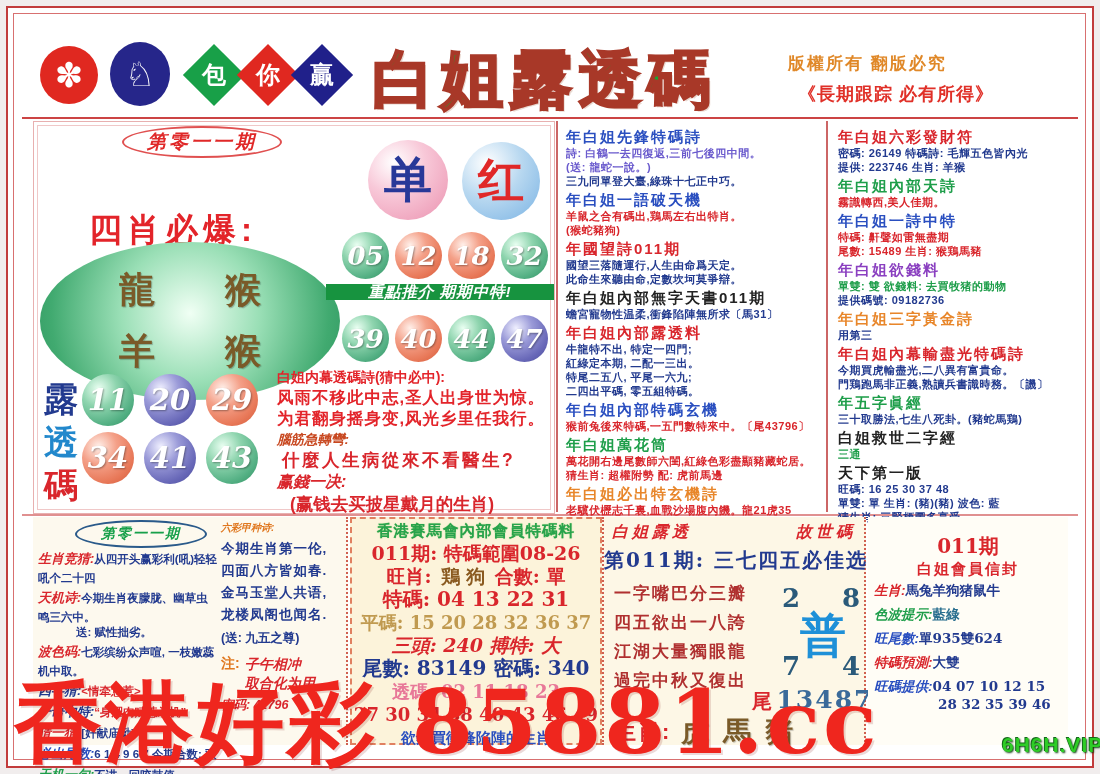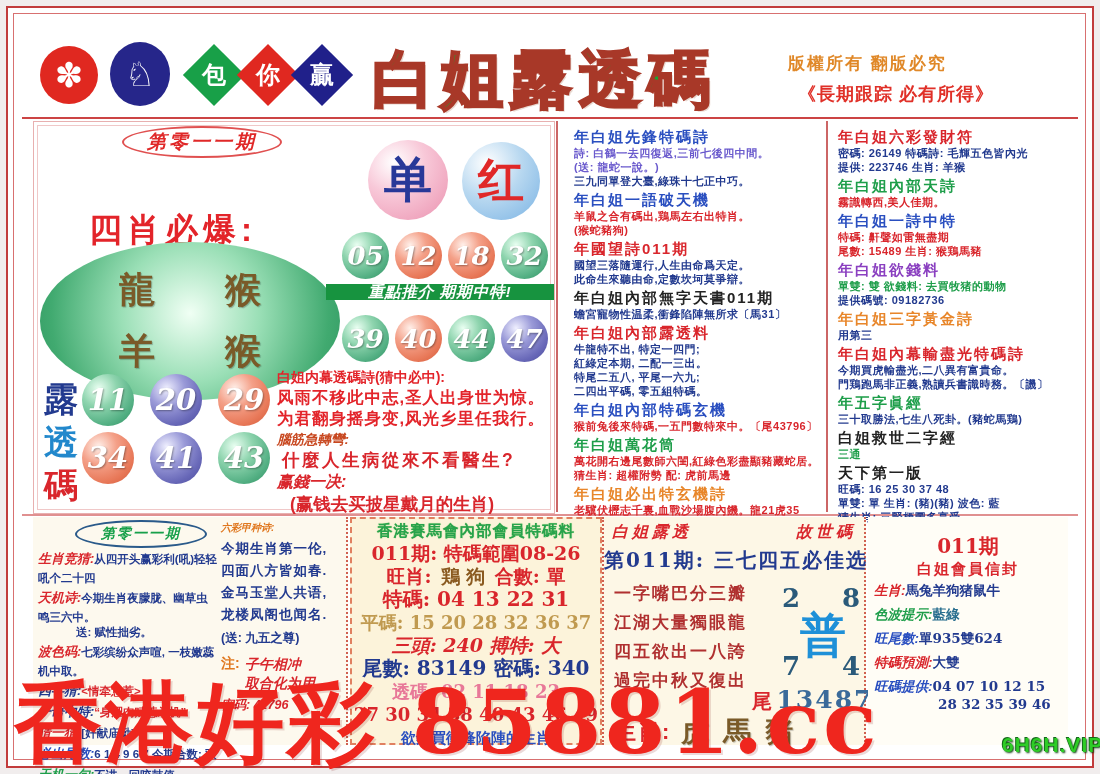--- a/index.html
+++ b/index.html
@@ -30,21 +30,21 @@
   .c-pink{color:#e87898;} .c-purple{color:#8a3fc0;} .c-teal{color:#2a6f8f;}
   
   .ball{display:inline-flex;align-items:center;justify-content:center;border-radius:50%;color:#fff;
      font-weight:bold;font-style:italic;font-family:"DejaVu Serif",serif;flex:none;
      text-shadow:1px 1px 2px rgba(0,0,0,.35);}
   .ball.blue{background:radial-gradient(circle at 32% 28%,#f0f0ff 0%,#9a9ad8 35%,#6868b8 70%,#4a4a9a 100%);}
   .ball.red{background:radial-gradient(circle at 32% 28%,#fff0ea 0%,#f4a088 35%,#e87858 70%,#d05838 100%);}
   .ball.green{background:radial-gradient(circle at 32% 28%,#eafff2 0%,#8ed4ae 35%,#54b084 70%,#2f8f60 100%);}
   .balls-sm .ball{width:43px;height:43px;font-size:23px;}
   .balls-md{display:flex;gap:6px;} .balls-md .ball{width:47px;height:47px;font-size:26px;}
-  .balls-lg{display:flex;gap:16px;} .balls-lg .ball{width:52px;height:52px;font-size:29px;}
+  .balls-lg{display:flex;gap:10px;} .balls-lg .ball{width:52px;height:52px;font-size:29px;}
   
   #left-panel{left:33px;top:121px;width:520px;height:391px;background:#fff;border:1px solid #e8b0b0;
      box-shadow:inset 0 0 0 3px #fff,inset 0 0 0 4px #f0c8c8;}
   #issue-oval{left:88px;top:4px;width:156px;height:28px;border:2px solid #e05050;border-radius:50%;
      color:#e02828;font-weight:bold;font-style:italic;font-size:19px;display:flex;align-items:center;justify-content:center;letter-spacing:3px;}
   #texuan-band{left:6px;top:34px;width:322px;height:54px;background:linear-gradient(180deg,#ffe27a,#f5c238);
      border:2px dashed #e89090;display:flex;align-items:center;gap:4px;padding:0 4px;box-sizing:border-box;}
   #texuan-label{font-weight:bold;font-style:italic;font-size:24px;color:#e3242a;margin-right:2px;white-space:nowrap;}
   #dan-ball{left:334px;top:18px;width:80px;height:80px;border-radius:50%;
      background:radial-gradient(circle at 32% 28%,#ffffff 0%,#f8c8d8 40%,#f0a8c0 75%,#e890b0 100%);
@@ -64,21 +64,21 @@
   #neimu-poem{left:243px;top:265px;font-weight:bold;font-size:16.5px;color:#e3242a;line-height:21px;letter-spacing:1px;}
   #brain-label{left:243px;top:309px;font-weight:bold;font-style:italic;font-size:13.5px;color:#c84820;}
   #brain-q{left:248px;top:326px;font-weight:bold;font-size:17.5px;color:#d9262c;letter-spacing:2.5px;}
   #win-label{left:243px;top:350px;font-weight:bold;font-style:italic;font-size:16px;color:#d9262c;}
   #win-ans{left:256px;top:370px;font-weight:bold;font-size:17.5px;color:#d9262c;}
   .lt-char{left:10px;font-size:34px;font-weight:bold;font-family:"DejaVu Serif",serif;}
   #lt-c1{top:255px;color:#223a8f;} #lt-c2{top:298px;color:#2288cc;} #lt-c3{top:341px;color:#d9262c;}
   #lt1{left:48px;top:252px;} #lt2{left:48px;top:310px;}
   
   #middle-panel{left:556px;top:121px;width:272px;height:391px;background:#fff;
-     border-left:2px solid #cc6666;border-right:2px solid #cc6666;padding:4px 16px;box-sizing:border-box;}
+     border-left:2px solid #cc6666;border-right:2px solid #cc6666;padding:4px 8px;box-sizing:border-box;}
   #right-panel{left:830px;top:121px;width:238px;height:391px;background:#fff;padding:4px 8px;box-sizing:border-box;}
   .sec-h{font-weight:bold;font-size:15px;letter-spacing:2px;line-height:19px;margin-top:2px;white-space:nowrap;}
   .sec-l{font-size:11px;font-weight:bold;line-height:14px;letter-spacing:.5px;white-space:nowrap;}
   
   #pa{left:33px;top:517px;width:315px;height:228px;background:#fdf9ee;border-right:2px dotted #d06050;box-sizing:border-box;}
   #pa-issue{left:42px;top:3px;width:128px;height:24px;border:2px solid #2a5a8a;border-radius:50%;color:#18a04a;
      font-weight:bold;font-style:italic;font-size:14px;display:flex;align-items:center;justify-content:center;letter-spacing:2px;}
   #pa-rows{left:5px;top:32px;width:180px;}
   .kv{margin-bottom:2px;}
   .kv-l{font-weight:bold;font-style:italic;font-size:13px;}
@@ -302,22 +302,22 @@
 </div>
 
 <div id="pc" class="abs">
   <div id="pc-head" class="abs">
     <span>白姐露透</span>
     <span>故世碼</span>
   </div>
   <div id="pc-line1" class="abs">第011期: 三七四五必佳选</div>
   <div id="pc-poem" class="abs">
     <div>一字嘴巴分三瓣</div>
+    <div>四五欲出一八誇</div>
     <div>江湖大量獨眼龍</div>
-    <div>四五欲出一八誇</div>
     <div>過完中秋又復出</div>
   </div>
   <div id="pc-n2" class="abs pc-num">2</div>
   <div id="pc-n8" class="abs pc-num">8</div>
   <div id="pc-pu" class="abs">普</div>
   <div id="pc-n7" class="abs pc-num">7</div>
   <div id="pc-n4" class="abs pc-num">4</div>
   <div id="pc-tail" class="abs">
     <span id="pc-tail-label">尾</span>
     <span id="pc-tail-value">13487</span>

